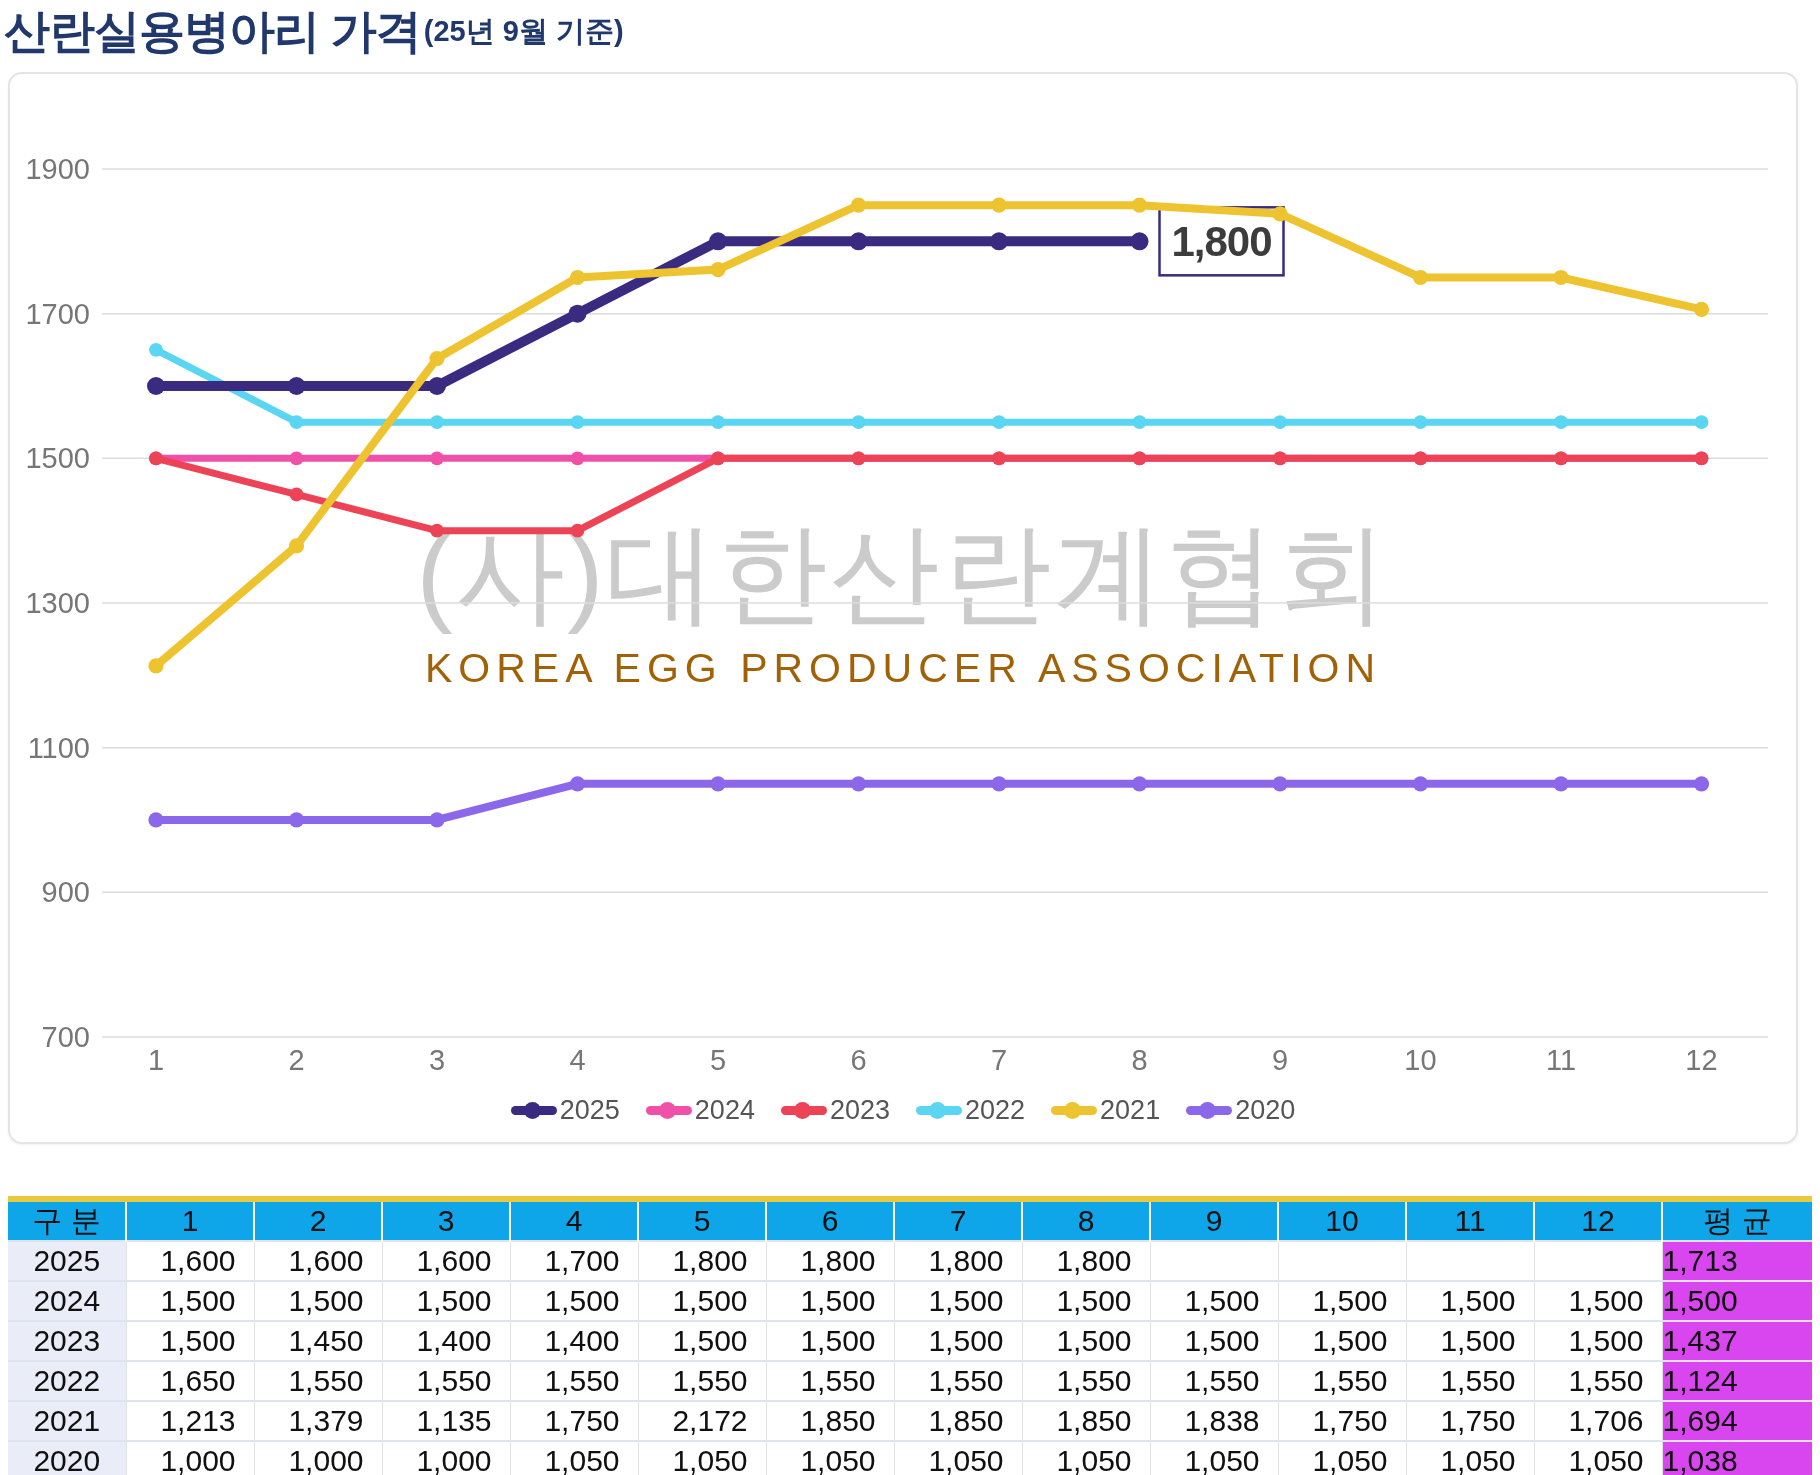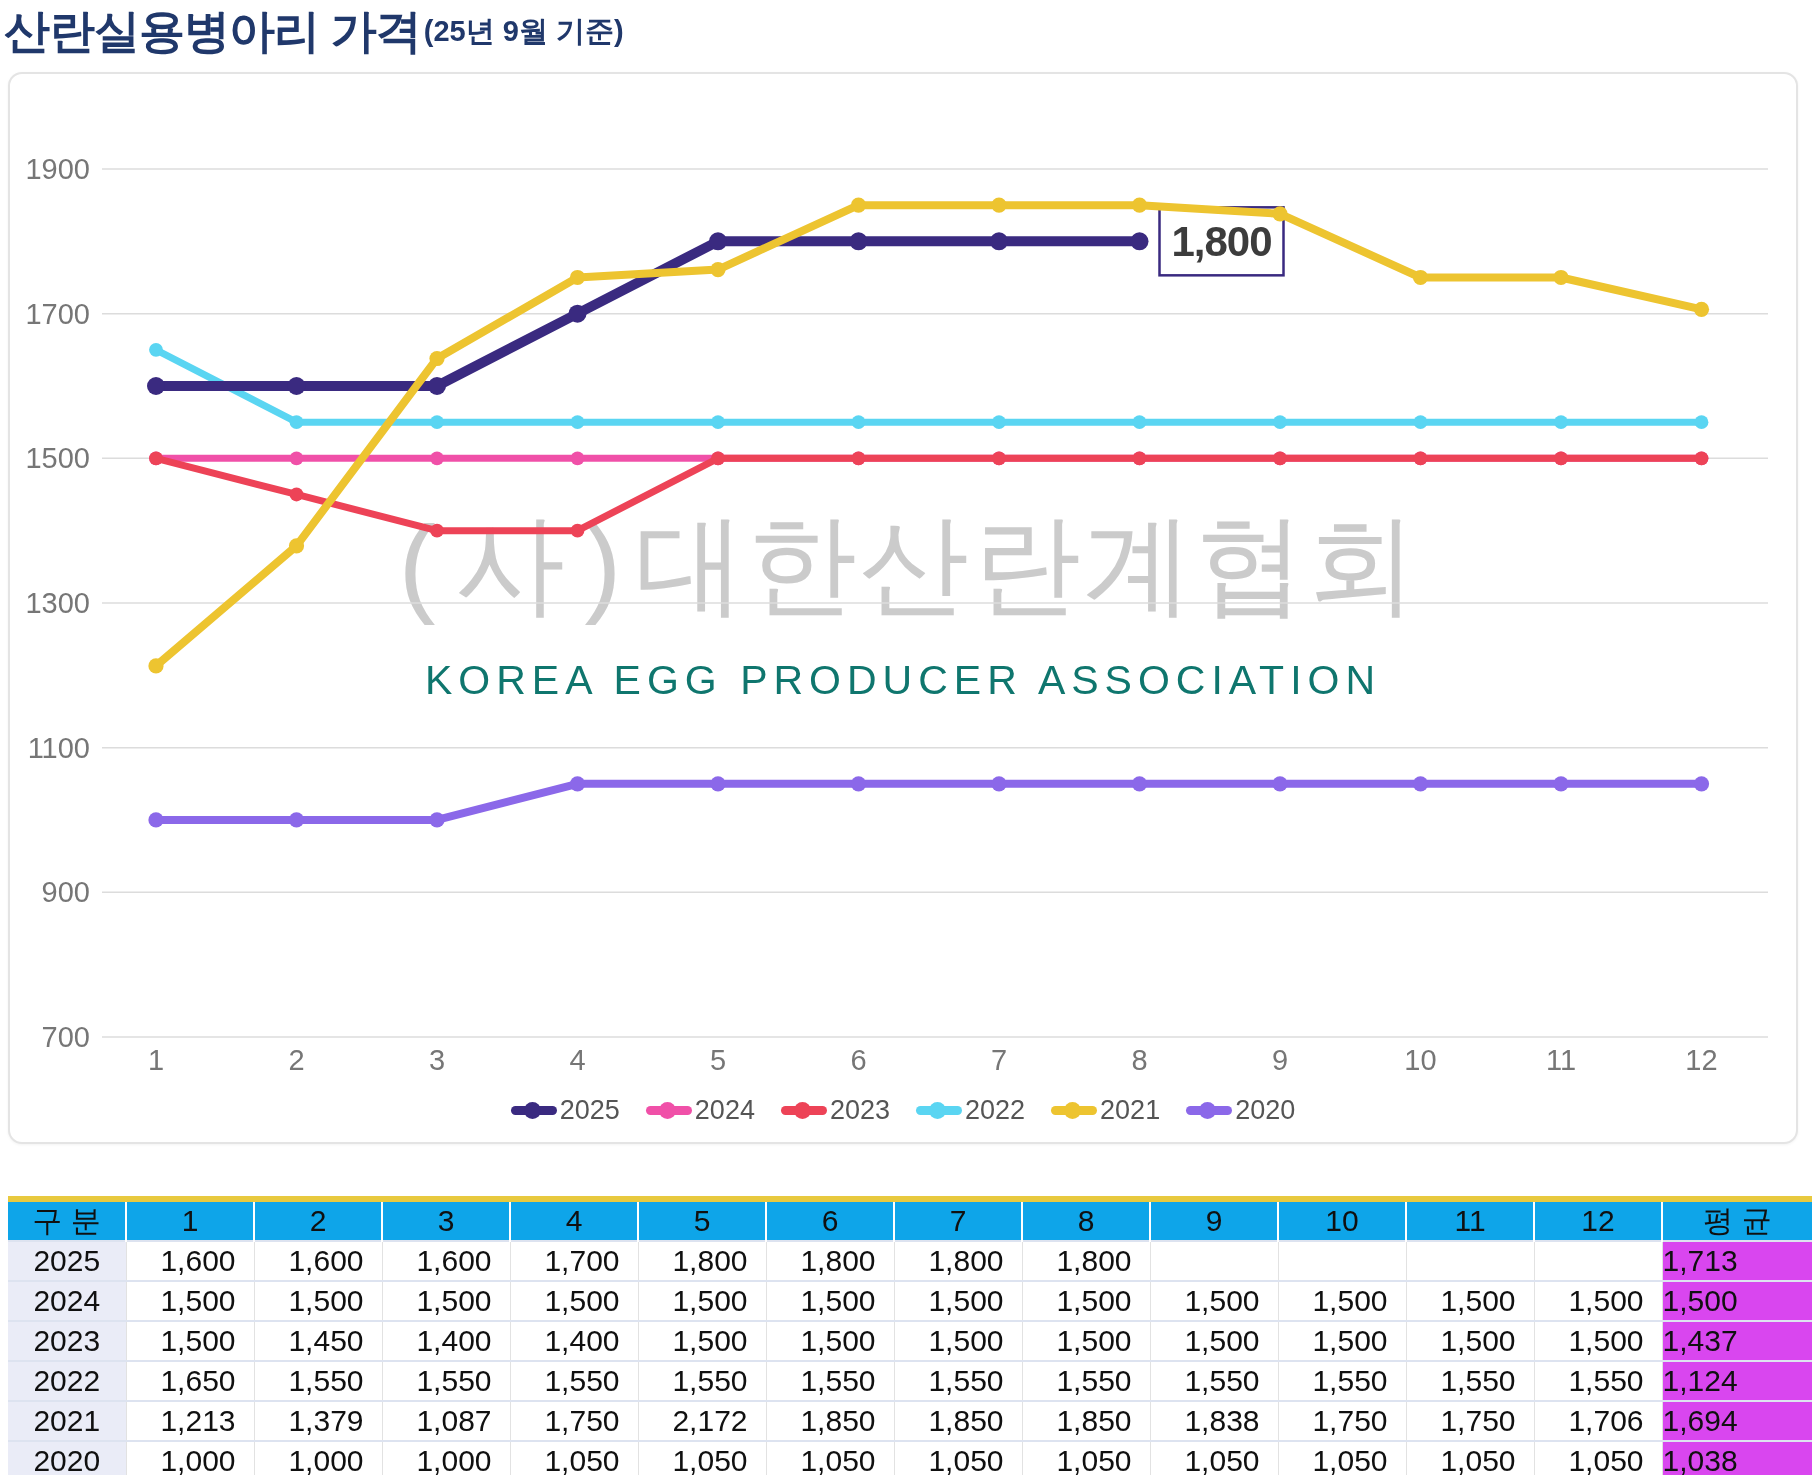--- a/index.html
+++ b/index.html
@@ -11,22 +11,22 @@
   .title-wrap{position:absolute;top:6px;left:4px;display:flex;align-items:flex-end;color:#20386b;white-space:nowrap;}
   .title-main{font-size:46px;font-weight:bold;letter-spacing:-1px;line-height:1.1;}
   .title-suffix{font-size:29px;font-weight:bold;margin-left:3px;padding-bottom:5px;}
   
   .chart-card{
     position:absolute;left:8px;top:72px;width:1786px;height:1068px;
     background:#fff;border:2px solid #e4e4e4;border-radius:14px;
     box-shadow:0 1px 3px rgba(0,0,0,.05);
   }
   .watermark{position:absolute;left:0;right:0;top:436px;text-align:center;pointer-events:none;}
-  .watermark-ko{font-size:110px;color:#c4c4c4;letter-spacing:2px;opacity:.88;line-height:1.15;font-family:Liberation Mono, monospace;}
-  .watermark-en{font-size:41px;color:#0f766e;letter-spacing:6px;margin-top:20px;}
+  .watermark-ko{font-size:110px;color:#c4c4c4;letter-spacing:2px;opacity:.88;line-height:1.15;}
+  .watermark-en{font-size:41px;color:#a16207;letter-spacing:6px;margin-top:8px;}
   svg.chart{position:absolute;left:0;top:0;width:100%;height:100%;}
   .tick-label{font-size:29px;fill:#767676;}
   .xtick-label{font-size:29px;fill:#767676;}
   
   .legend{position:absolute;left:0;right:0;bottom:16px;display:flex;justify-content:center;align-items:center;gap:26px;}
   .legend-item{display:flex;align-items:center;}
   .legend-marker{position:relative;width:46px;height:9px;border-radius:5px;}
   .legend-dot{position:absolute;left:13px;top:-4px;width:17px;height:17px;border-radius:50%;}
   .legend-label{font-size:27px;color:#555;margin-left:3px;}
   
@@ -302,21 +302,21 @@
         <td class="num">1,550</td>
         <td class="num">1,550</td>
         <td class="num">1,550</td>
         <td class="num">1,550</td>
         <td class="avg">1,124</td>
       </tr>
       <tr>
         <td class="year">2021</td>
         <td class="num">1,213</td>
         <td class="num">1,379</td>
-        <td class="num">1,087</td>
+        <td class="num">1,135</td>
         <td class="num">1,750</td>
         <td class="num">2,172</td>
         <td class="num">1,850</td>
         <td class="num">1,850</td>
         <td class="num">1,850</td>
         <td class="num">1,838</td>
         <td class="num">1,750</td>
         <td class="num">1,750</td>
         <td class="num">1,706</td>
         <td class="avg">1,694</td>

